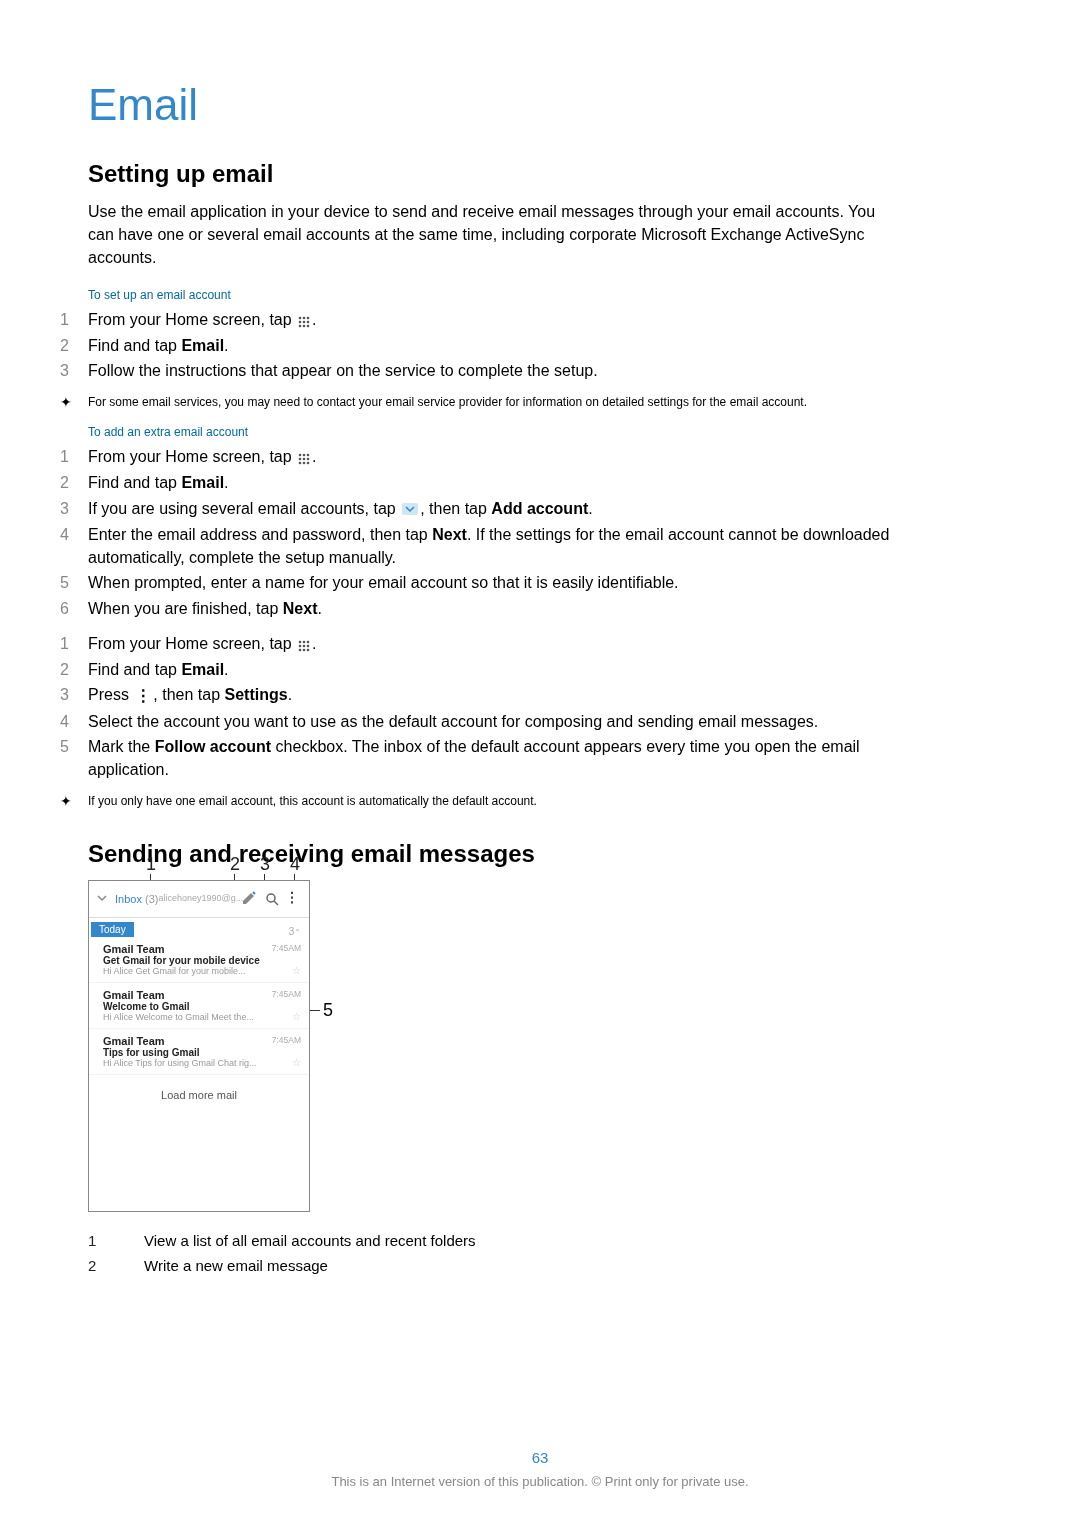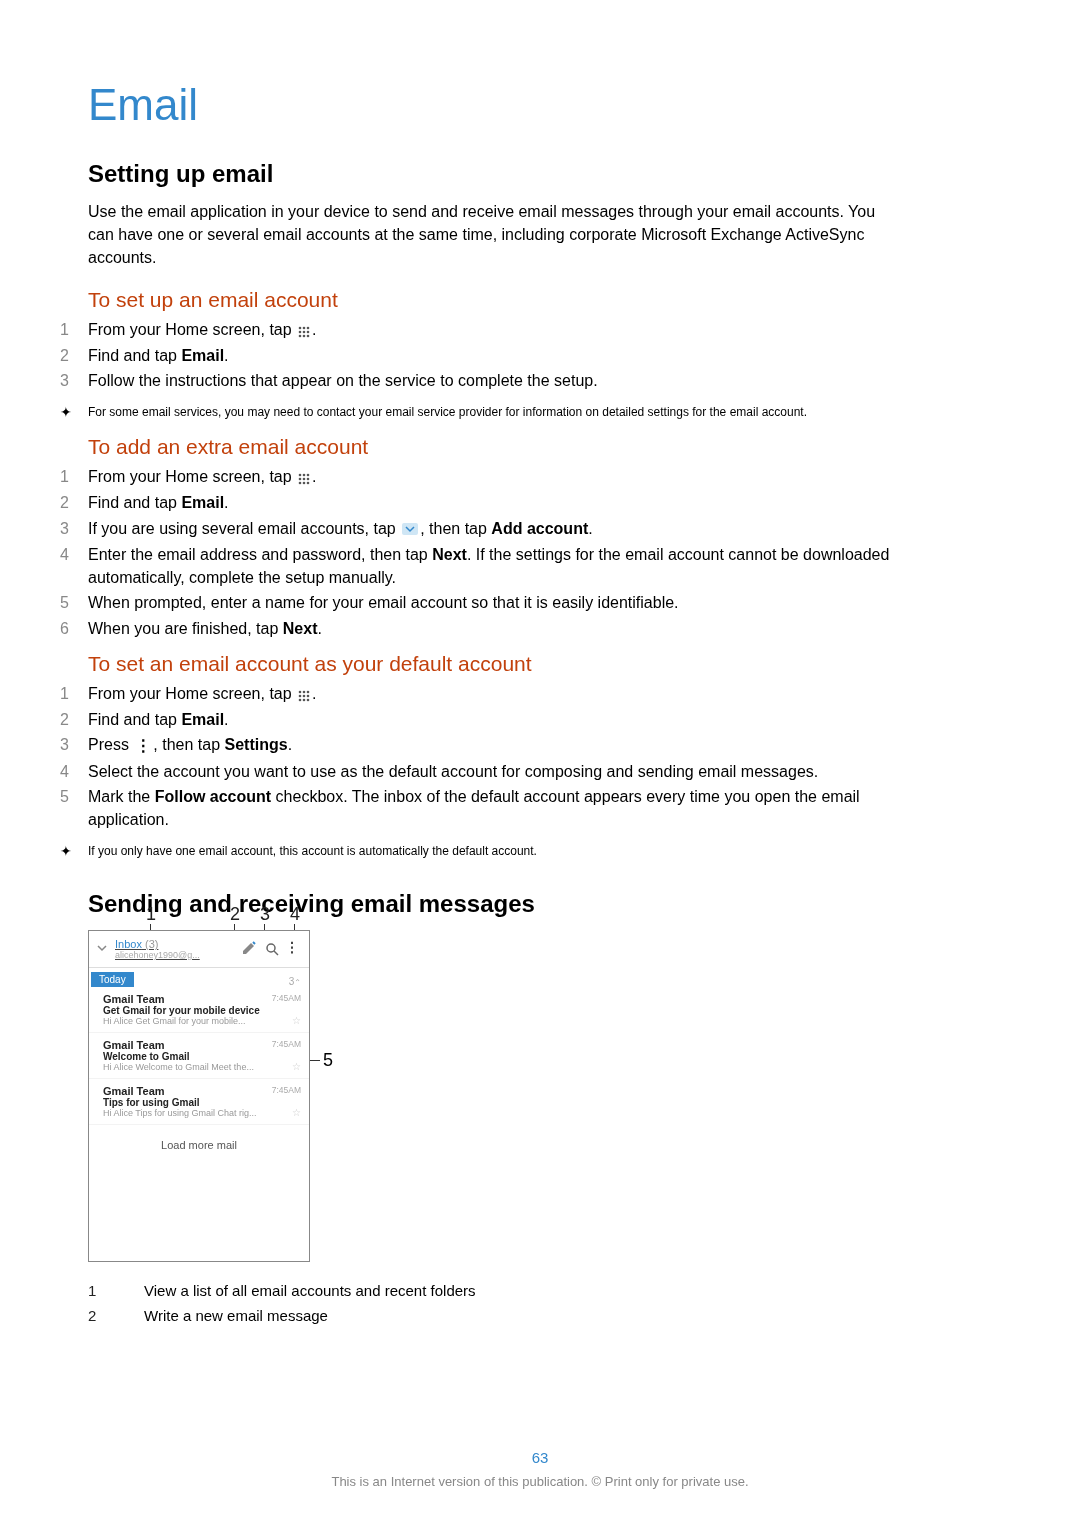--- a/index.html
+++ b/index.html
@@ -27,22 +27,22 @@
     font-weight: bold;
     margin: 30px 0 12px 0;
   }
   p.intro {
     font-size: 16px;
     line-height: 1.45;
     margin: 0 0 18px 0;
     color: #000;
   }
   .sub {
-    color: #c2410c;
-    font-size: 21px;
+    color: #0369a1;
+    font-size: 12px;
     margin: 10px 0 6px 0;
   }
   ol.steps {
     list-style: none;
     padding: 0;
     margin: 0 0 12px 0;
   }
   ol.steps > li {
     display: flex;
     align-items: flex-start;
@@ -113,23 +113,22 @@
     position: relative;
   }
   .phone-header {
     height: 36px;
     display:flex;
     align-items:center;
     border-bottom: 1px solid #ddd;
     position: relative;
   }
   .ph-inbox {
-    display:flex; flex-direction:column;
+    display:flex; flex-direction:row;
     padding-left: 26px;
-    text-decoration: underline;
   }
   .ph-inbox .line1 { color:#3388cc; font-size: 11px; }
   .ph-inbox .line1 .cnt { color:#999;}
   .ph-inbox .line2 { color:#aaa; font-size:9px;}
   .ph-chev {
     position:absolute; left:6px; top:10px;
   }
   .ph-compose { position:absolute; right:52px; top:9px; }
   .ph-search  { position:absolute; right:30px; top:11px; font-size:13px;}
   .ph-more    { position:absolute; right:10px; top:8px; font-size:14px; font-weight:bold;}
@@ -259,21 +258,20 @@
     <li>
         <span class="stepnum">5</span>
       <span class="steptext">When prompted, enter a name for your email account so that it is easily identifiable.</span>
       </li>
     <li>
         <span class="stepnum">6</span>
       <span class="steptext"><span>When you are finished, tap </span><b>Next</b><span>.</span></span>
       </li>
   </ol>
 
-  <div class="sub">To set an email account as your default account</div>
   <ol class="steps">
     <li>
         <span class="stepnum">1</span>
       <span class="steptext"><span>From your Home screen, tap </span><span class="app-grid-icon"><svg width="12" height="12">
               <g fill="#555">
                 <circle cx="2" cy="2" r="1.3"></circle>
                 <circle cx="6" cy="2" r="1.3"></circle>
                 <circle cx="10" cy="2" r="1.3"></circle>
                 <circle cx="2" cy="6" r="1.3"></circle>
                 <circle cx="6" cy="6" r="1.3"></circle>

